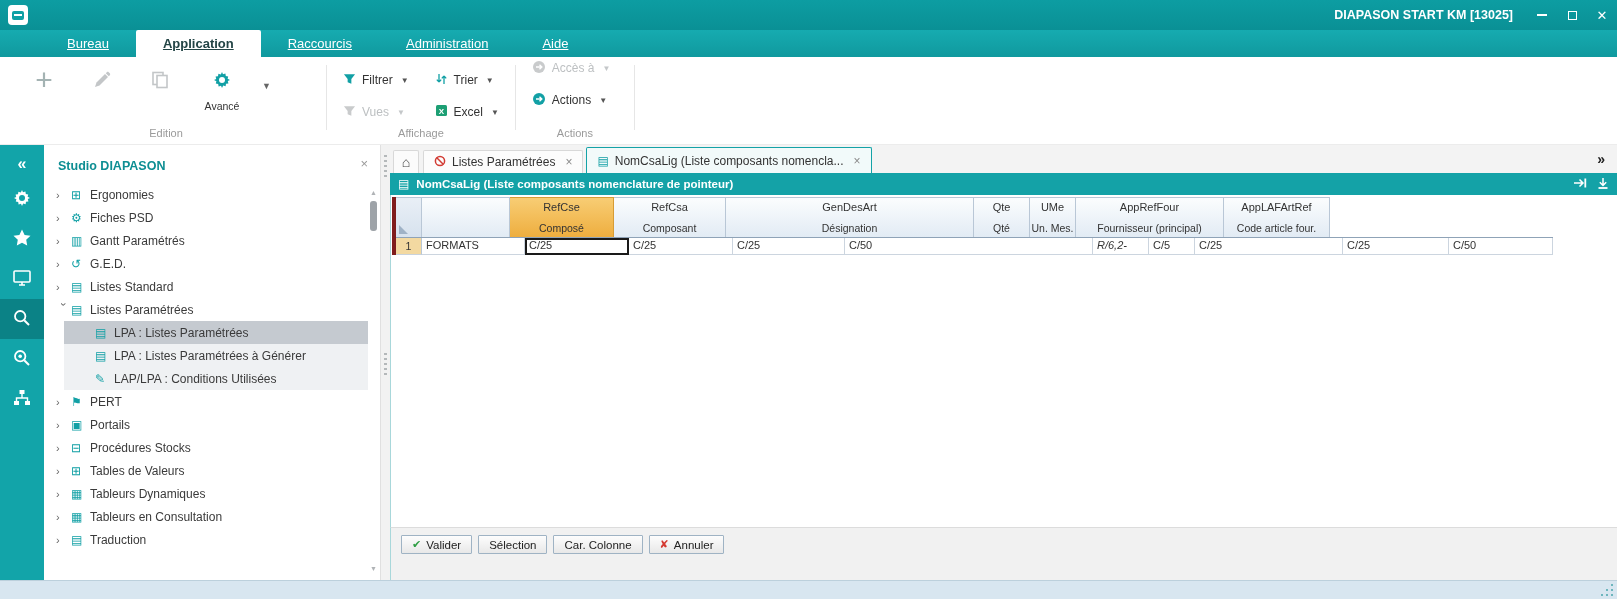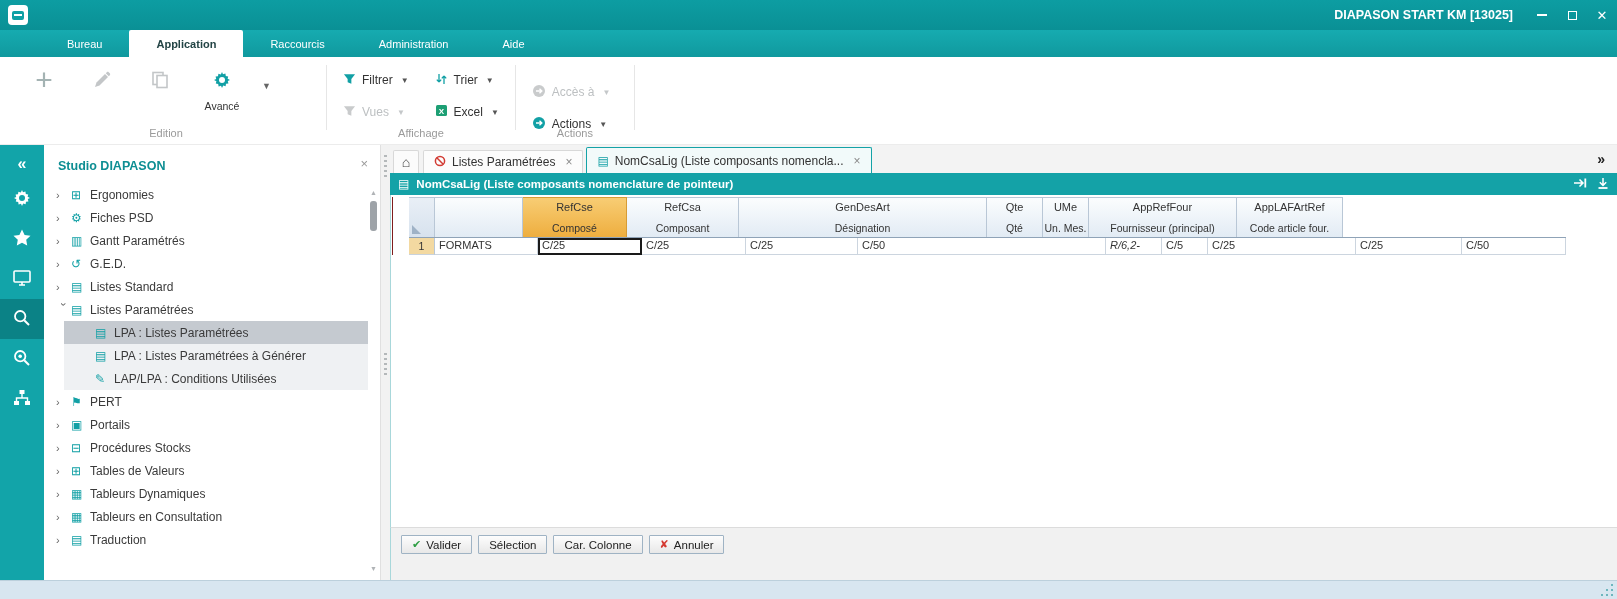--- a/index.html
+++ b/index.html
@@ -16,39 +16,39 @@
   .win-title { color: #fff; font-weight: bold; font-size: 12.5px; margin-right: 14px; }
   .win-controls { display: flex; height: 100%; }
   .win-btn { width: 30px; height: 100%; display: flex; align-items: center; justify-content: center; color: #fff; }
   .minglyph { width: 10px; height: 2px; background: #fff; }
   .maxglyph { width: 9px; height: 9px; border: 1.5px solid #fff; }
   .closeglyph { font-size: 13px; line-height: 1; }
 
   
   .menubar { position: absolute; left: 0; top: 30px; width: 1617px; height: 27px;
     background: linear-gradient(#16abb0, #10999e); display: flex; align-items: stretch; padding-left: 40px; }
-  .menu-item { color: #fff; font-size: 11px; padding: 12px 27px; display: flex; align-items: center; cursor: default; }
+  .menu-item { color: #fff; font-size: 13px; padding: 12px 27px; display: flex; align-items: center; cursor: default; text-decoration: underline; }
   .menu-item.active { background: #fff; color: #234445; font-weight: bold; border-radius: 2px 2px 0 0; }
 
   
   .ribbon { position: absolute; left: 0; top: 57px; width: 1617px; height: 88px; background: #fff;
     display: flex; align-items: stretch; padding-left: 10px; border-bottom: 1px solid #ececec; }
   .rgroup { position: relative; padding: 0 12px; }
   .glabel { position: absolute; bottom: 5px; left: 0; width: 100%; text-align: center; color: #9a9a9a; font-size: 11px; }
   .vsep { width: 1px; background: #e6e6e6; margin: 8px 4px 14px 4px; }
   .rrow { display: flex; align-items: flex-start; gap: 14px; padding-top: 8px; }
   .bigbtn { width: 44px; display: flex; flex-direction: column; align-items: center; }
   .bicon { height: 30px; display: flex; align-items: center; justify-content: center; }
   .plusglyph { font-size: 30px; font-weight: 300; color: #a4b3b3; line-height: 1; }
   .blabel { font-size: 10.5px; color: #b9bcbe; text-align: center; line-height: 1.25; margin-top: 5px; }
   .blabel.dark { color: #333; }
   .stackbtn { width: 66px; display: flex; flex-direction: column; align-items: center; }
   .dropcaret { color: #666; font-size: 9px; margin-top: 16px; }
   .btngrid { display: grid; grid-template-columns: auto auto; column-gap: 26px; row-gap: 10px; padding-top: 12px; }
-  .btncol { display: grid; grid-template-columns: auto; row-gap: 10px; padding-top: 24px; }
+  .btncol { display: grid; grid-template-columns: auto; row-gap: 10px; padding-top: 0; }
   .smallbtn { display: flex; align-items: center; gap: 6px; font-size: 12px; color: #333; height: 22px; cursor: default; }
   .smallbtn .sb-caret { font-size: 8px; color: #555; margin-left: 2px; }
   .smallbtn.disabled { color: #bdc0c2; }
   .smallbtn.disabled .sb-caret { color: #c4c7c9; }
 
   
   .workspace { position: absolute; left: 0; top: 145px; width: 1617px; height: 435px; }
 
   
   .iconstrip { position: absolute; left: 0; top: 0; width: 44px; height: 435px; background: #12a4a9;
@@ -92,21 +92,21 @@
   .tab-overflow { position: absolute; right: 12px; top: 6px; font-size: 14px; font-weight: bold; color: #222; }
 
   .content-header { position: relative; height: 22px; background: #14a2a7; display: flex; align-items: center; gap: 7px;
     padding: 0 8px; color: #fff; }
   .ch-title { font-size: 11.5px; font-weight: bold; }
   .ch-icons { position: absolute; right: 8px; top: 0; height: 100%; display: flex; align-items: center; gap: 10px; }
   .ch-doc { color: #fff; font-size: 12px; }
 
   .grid-wrap { position: absolute; top: 50px; left: 0; right: 0; height: 332px; background: #fff;
     border-left: 1px solid #a8d7da; padding: 2px 0 0 1px; }
-  .grid { display: inline-block; border-left: 1px solid #7f1d1d; padding-left: 16px; }
+  .grid { display: inline-block; border-left: 4px solid #7f1d1d; }
   .hrow { display: flex; border-bottom: 1px solid #8fa3b7; }
   .hc { position: relative; height: 40px; border-right: 1px solid #b9c7d6; border-top: 1px solid #b9c7d6;
     background: linear-gradient(#fbfdfe, #e2ebf4); font-size: 11px; color: #333; text-align: center; }
   .hc .hname { margin-top: 3px; }
   .hc .hdesc { position: absolute; bottom: 3px; left: 0; width: 100%; font-size: 10.5px; }
   .hc.hl { background: linear-gradient(#f8cd74, #eeae3f); border-color: #d79c35; }
   .hc.corner { background: linear-gradient(#e9eff6, #d7e2ee); }
   .hc.corner::after { content: ""; position: absolute; left: 3px; bottom: 3px; width: 0; height: 0;
     border-bottom: 9px solid #9fb2c6; border-right: 9px solid transparent; }
   .drow { display: flex; }

